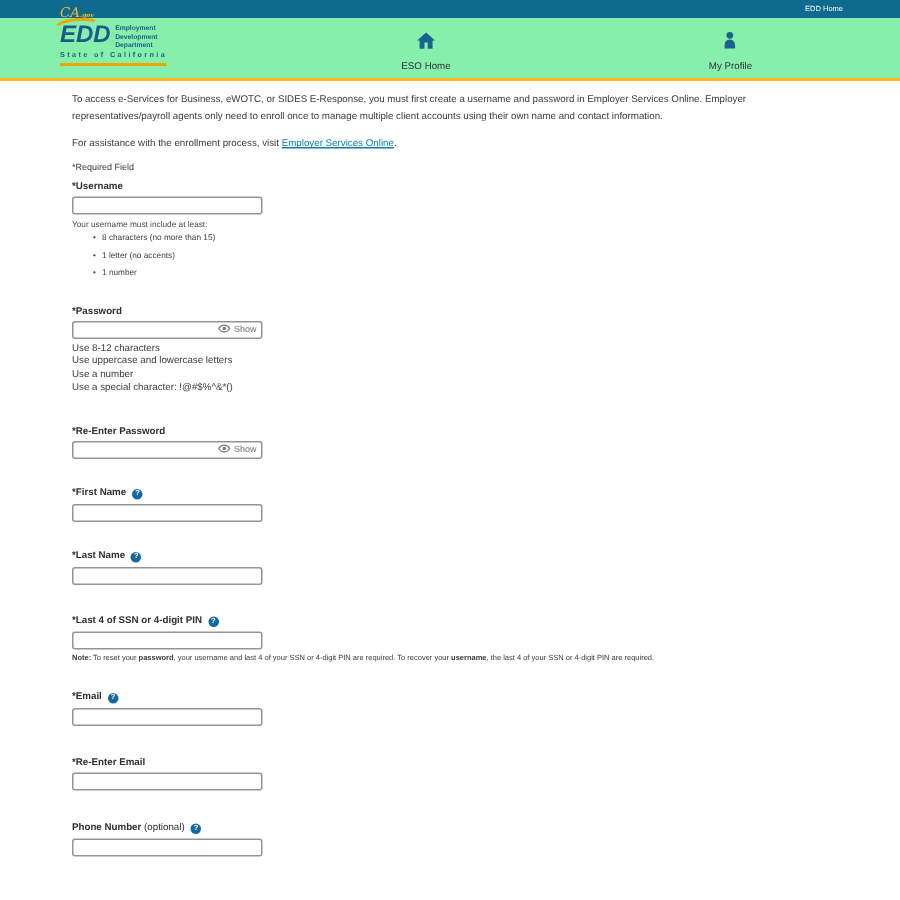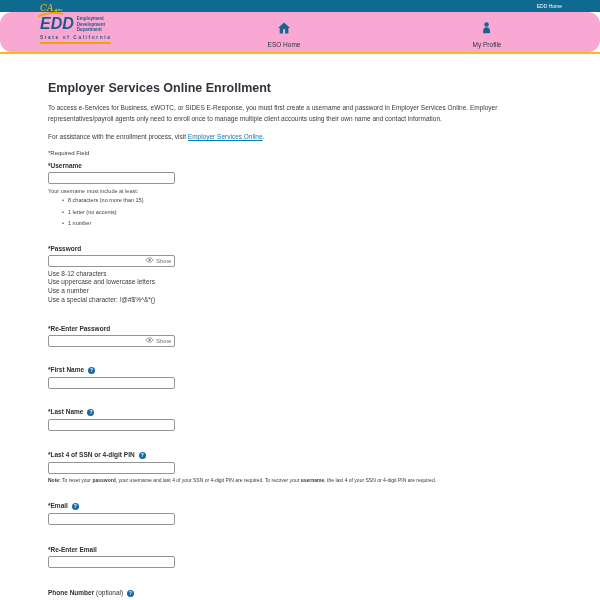--- a/index.html
+++ b/index.html
@@ -8,21 +8,21 @@
   .screen { position:relative; width:600px; height:600px; background:#ffffff; overflow:hidden; margin:0 auto; }
 
   
   .topbar { height:12px; background:#0e6a8e; display:flex; align-items:center; justify-content:space-between; padding:0 38px 0 40px; }
   .ca-logo { color:#fdb81e; font-family:"DejaVu Serif", serif; font-style:italic; line-height:1; cursor:pointer; }
   .ca-logo .ca { font-size:9px; font-weight:normal; }
   .ca-logo .gov { font-size:4px; font-weight:bold; }
   .topbar-link { color:#ffffff; font-size:5px; text-decoration:none; cursor:pointer; }
 
   
-  .nav { position:relative; height:40px; background:#f9a8d4;border-radius:12px; }
+  .nav { position:relative; height:40px; background:#86efac; }
   .edd-logo { position:absolute; left:40px; top:4px; cursor:pointer; }
   .edd-top { display:flex; align-items:center; gap:3px; }
   .edd-acronym { position:relative; font-size:16px; font-weight:bold; font-style:italic; color:#1d5a88; line-height:1; }
   .edd-swoosh { position:absolute; width:32px; height:13px; border:2px solid transparent; border-top-color:#f0a500; border-radius:50%; top:-4px; left:-5px; transform:rotate(-6deg); pointer-events:none; }
   .edd-lines { font-size:4.5px; font-weight:bold; color:#1d5a88; line-height:5.5px; }
   .edd-tagline { margin-top:2px; font-size:4.8px; font-weight:bold; color:#1d5a88; letter-spacing:1.6px; border-bottom:2px solid #f0a500; padding-bottom:2px; white-space:nowrap; }
 
   .nav-item { position:absolute; top:8px; transform:translateX(-50%); text-align:center; cursor:pointer; }
   .nav-item .nav-label { display:block; margin-top:3px; font-size:6.5px; color:#30353b; }
   .nav-item-home { left:284px; }
@@ -107,21 +107,20 @@
             <path d="M10 10.5 C5 10.5 3 14.5 3 19.5 L3 22.5 L17 22.5 L17 19.5 C17 14.5 15 10.5 10 10.5 Z" fill="#17648f"></path>
           </svg>
       </span>
       <span class="nav-label">My Profile</span>
     </div>
   </div>
 
   <div class="goldline"></div>
 
   <main>
-    <h1>Employer Services Online Enrollment</h1>
 
     <p class="intro">To access e-Services for Business, eWOTC, or SIDES E-Response, you must first create a username and password in Employer Services Online. Employer representatives/payroll agents only need to enroll once to manage multiple client accounts using their own name and contact information.</p>
 
     <p class="assist"><span>For assistance with the enrollment process, visit </span><a>Employer Services Online</a><span>.</span></p>
 
     <p class="required">*Required Field</p>
 
     <div class="group g-username">
       <label>*Username</label>
       <input class="text-input" type="text" style="">

